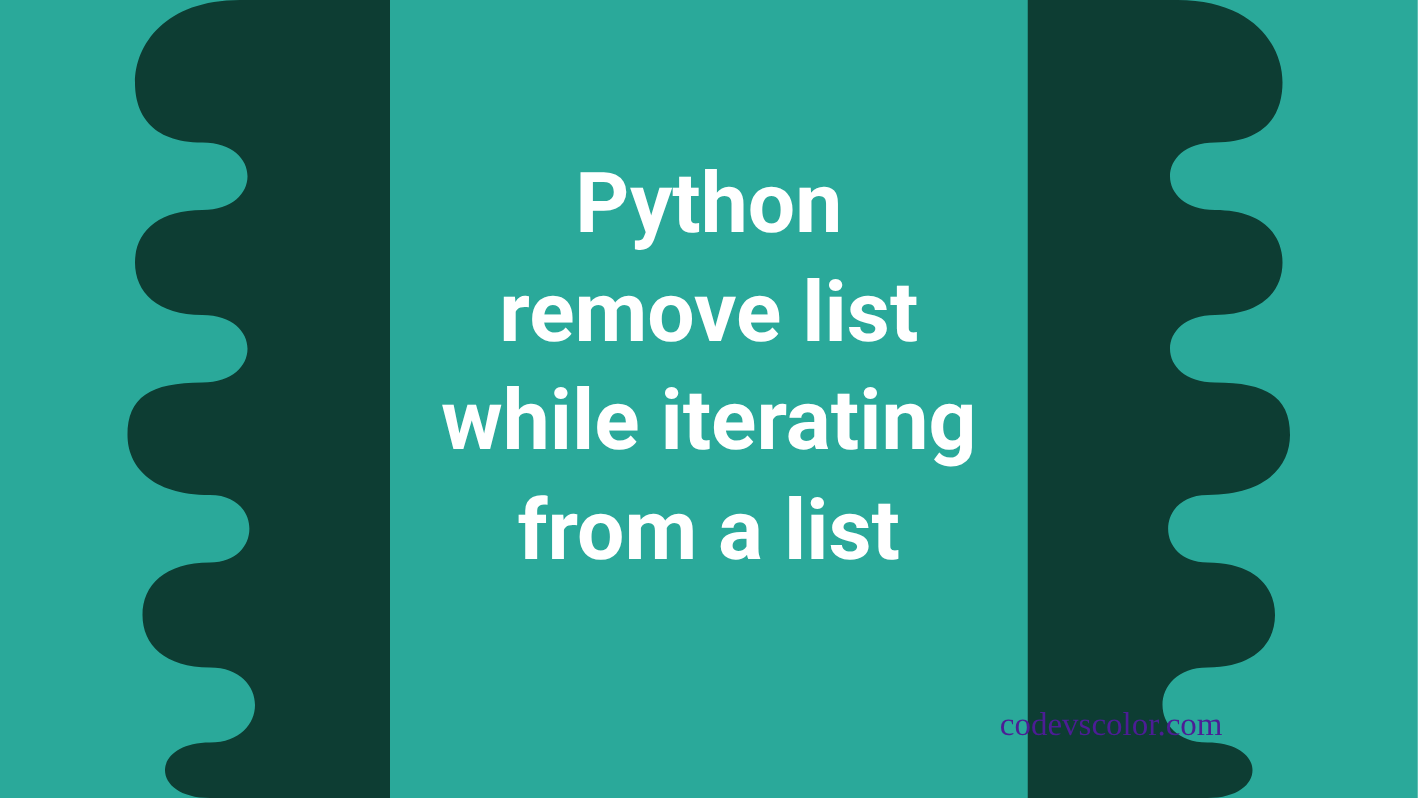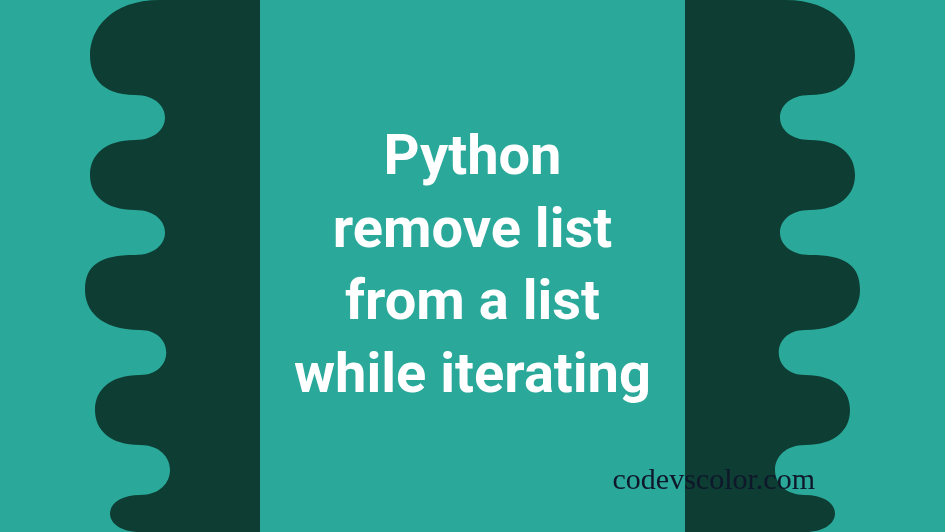--- a/index.html
+++ b/index.html
@@ -23,31 +23,30 @@
       position: absolute;
       left: 50%;
       top: 46%;
       transform: translate(-50%, -50%);
       color: #ffffff;
       font-size: 56px;
       font-weight: 700;
       text-align: center;
       line-height: 1.3;
       width: 600px;
-      margin-top: 20px;
     }
     .title-line {
       display: block;
     }
     .watermark {
       position: absolute;
       right: 130px;
       bottom: 36px;
-      color: #0f172a;
-      font-size: 30px;
+      color: #4c1d95;
+      font-size: 22px;
       font-family: Georgia, "Times New Roman", serif;
     }
     .blob-svg {
       position: absolute;
       top: 0;
       height: 532px;
     }
     .blob-left {
       left: 0;
     }
@@ -100,18 +99,18 @@
       C 85 140 85 95 125 95
       C 160 95 170 75 170 55
       C 170 30 150 0 100 0
       Z
     "></path>
   </svg>
 
   <div class="title-text">
     <span class="title-line">Python</span>
     <span class="title-line">remove list</span>
+    <span class="title-line">while iterating</span>
     <span class="title-line">from a list</span>
-    <span class="title-line">while iterating</span>
   </div>
 
   <div class="watermark">codevscolor.com</div>
 </div>
 
 </body></html>

